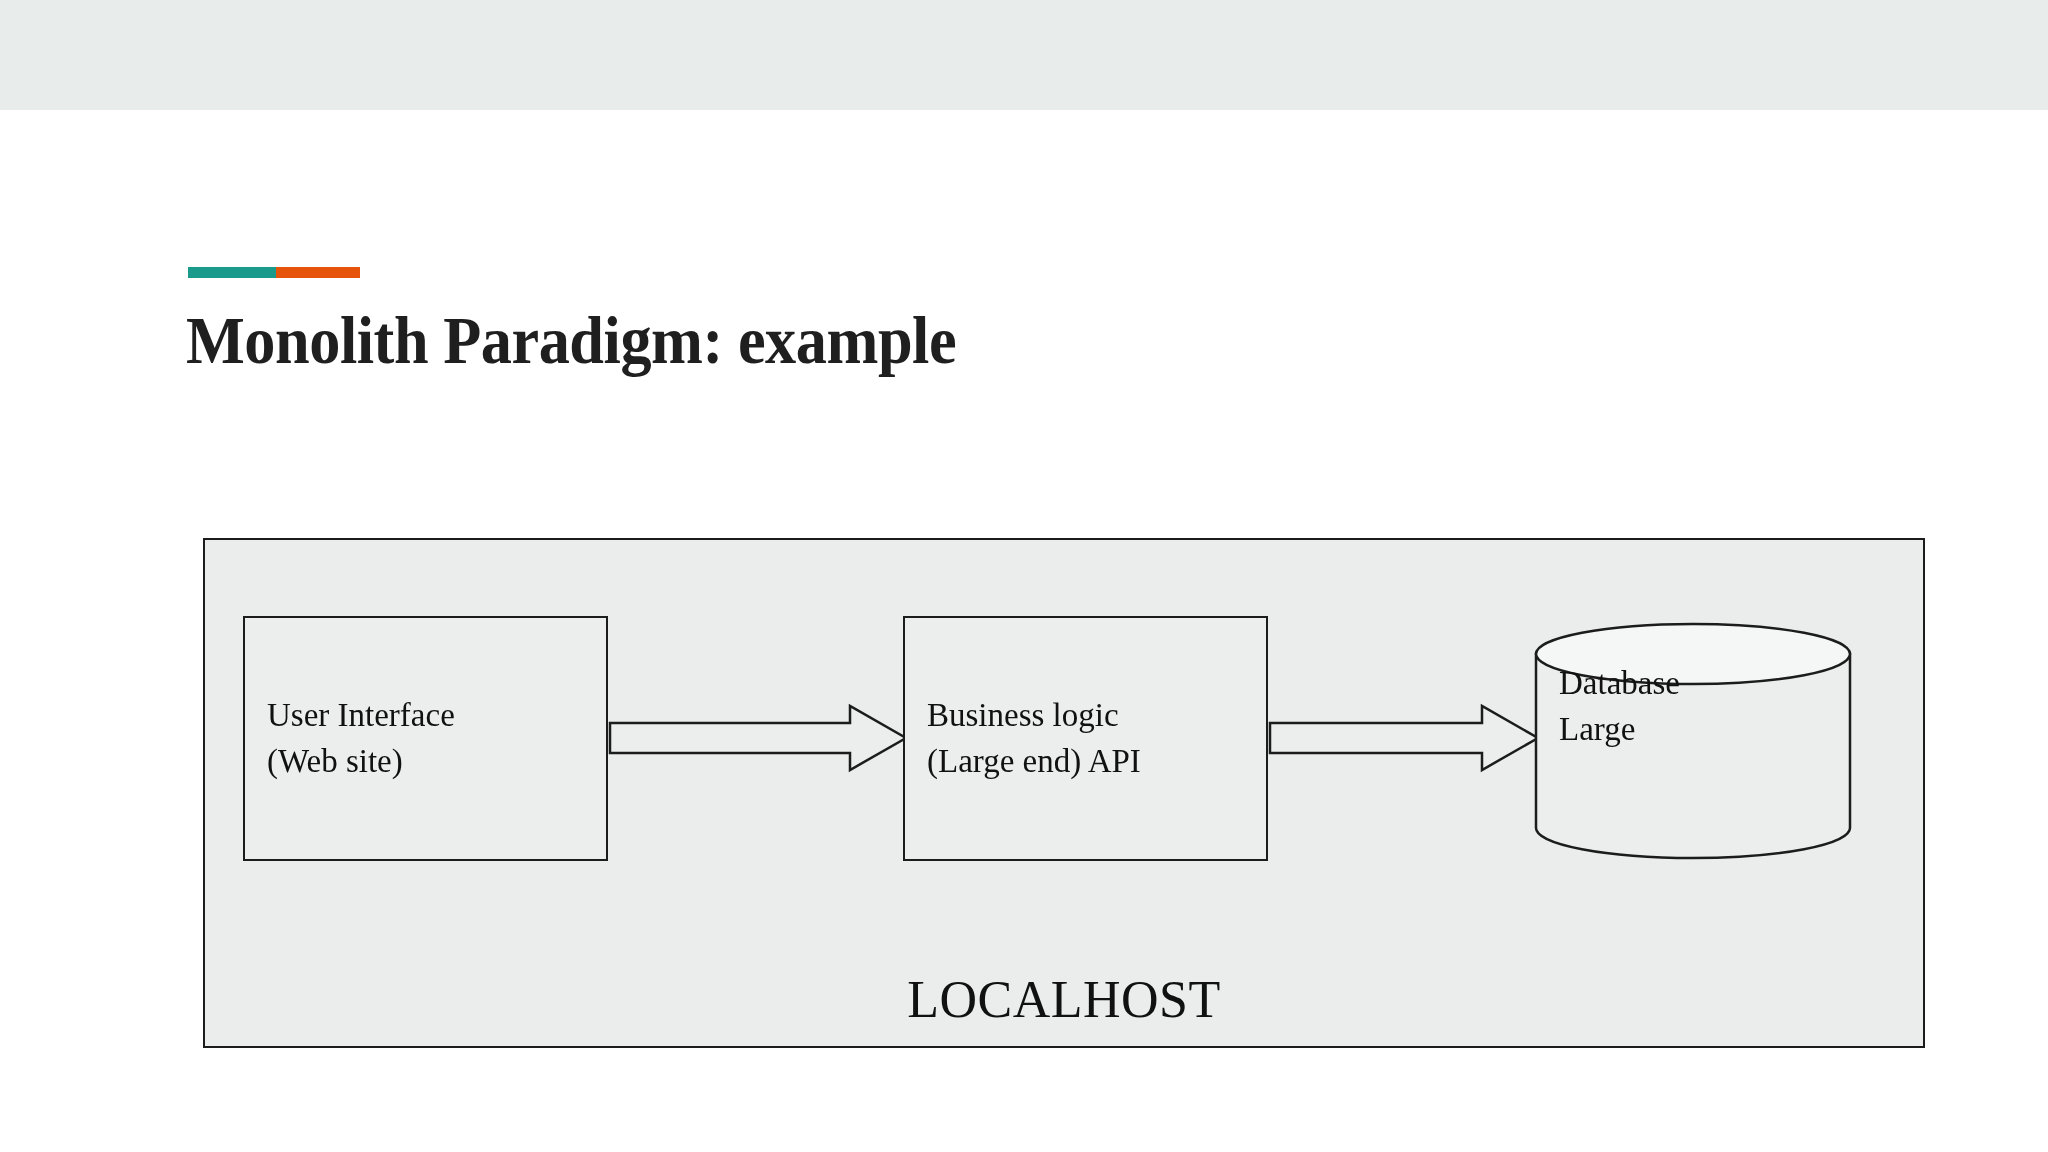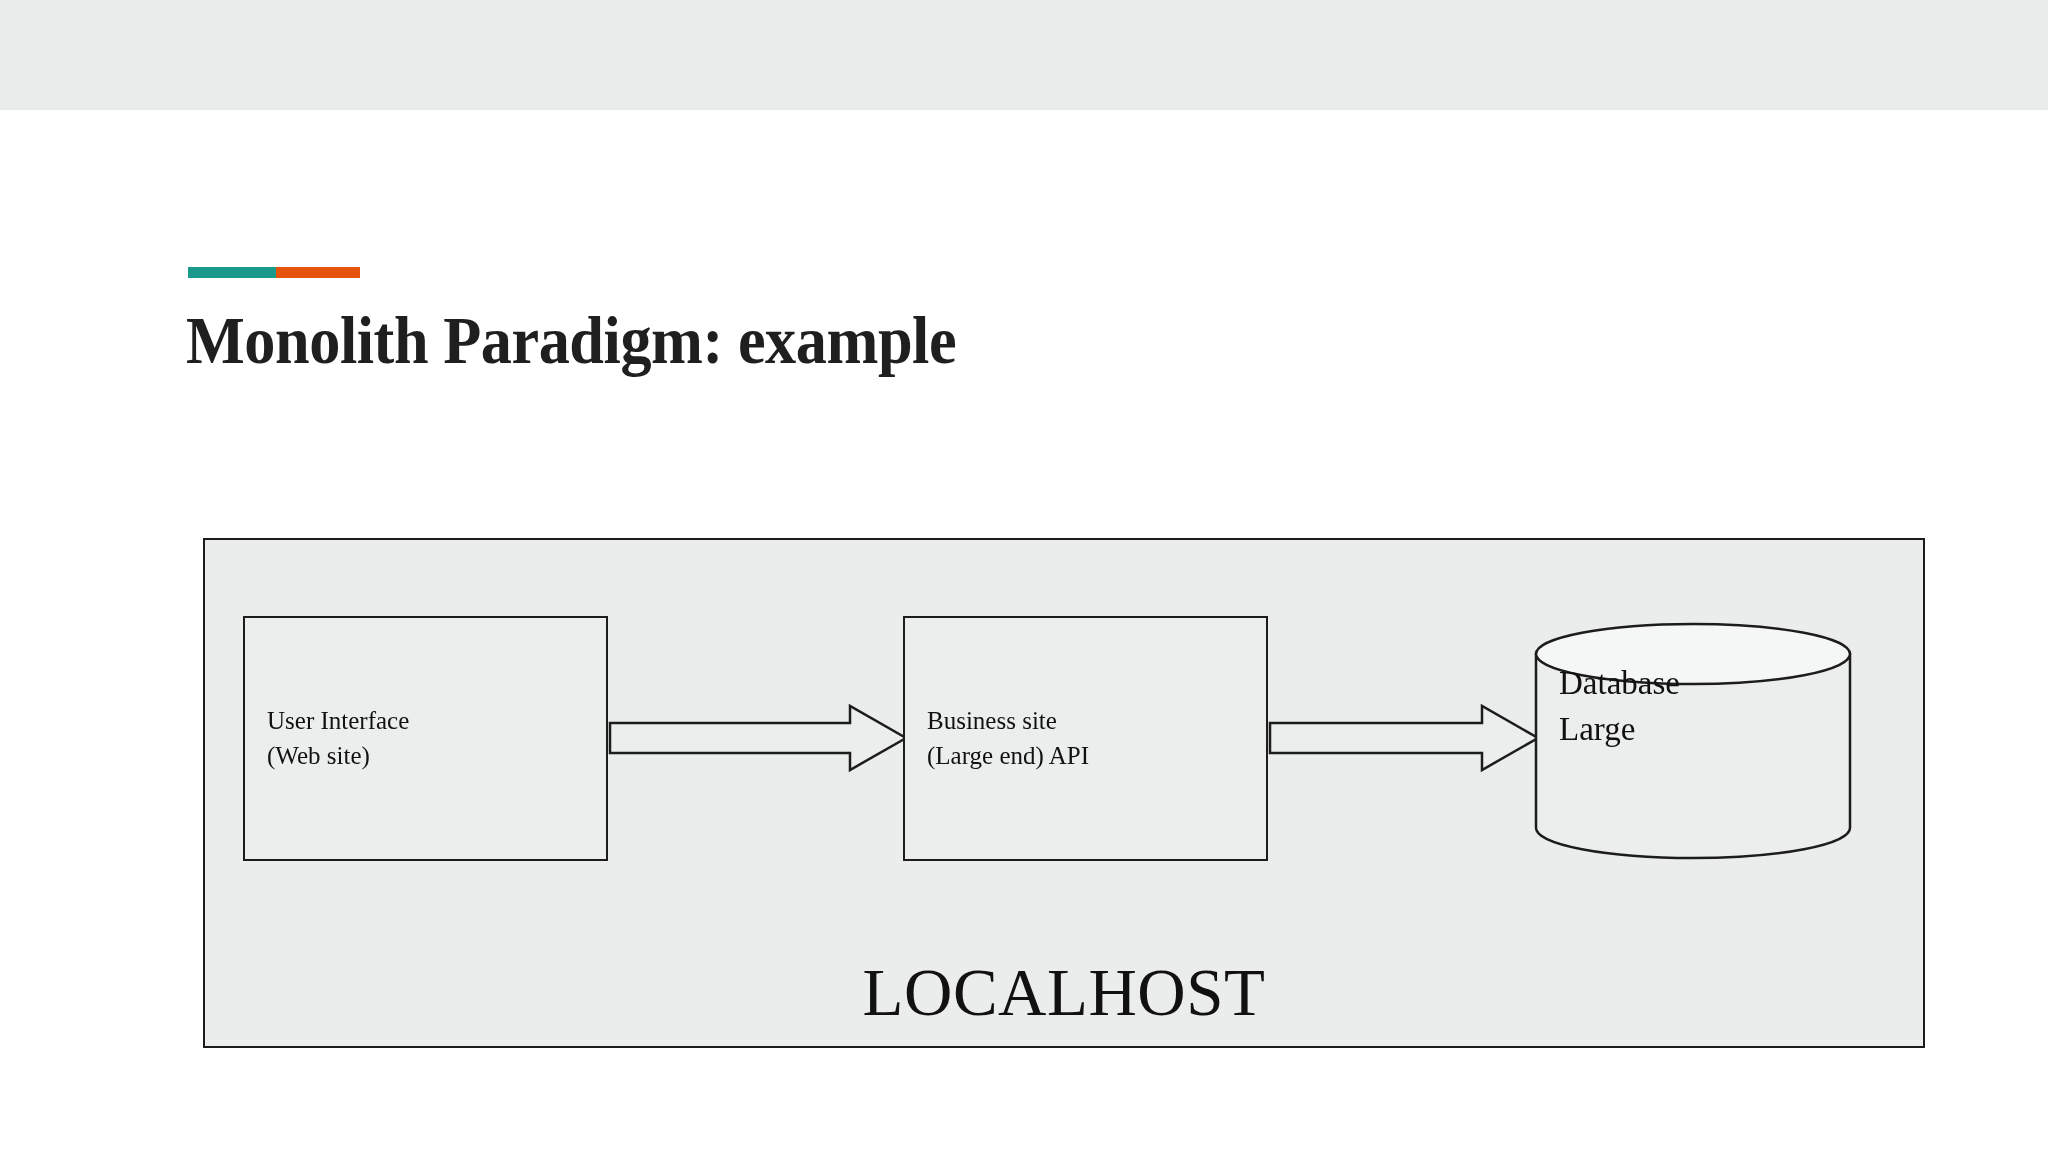--- a/index.html
+++ b/index.html
@@ -79,21 +79,21 @@
     background: #ebeeed;
     border: 2px solid #1c1c1c;
     box-sizing: border-box;
     display: flex;
     flex-direction: column;
     justify-content: center;
     align-items: flex-start;
     padding-left: 22px;
   }
   .node-line {
-    font-size: 25px;
+    font-size: 33px;
     color: #111111;
     line-height: 1.38;
     white-space: nowrap;
   }
 
   #box-ui   { left: 40px;  top: 78px;  width: 365px; height: 245px; }
   #box-api  { left: 700px; top: 78px;  width: 365px; height: 245px; }
 
   
   .block-arrow {
@@ -137,21 +137,21 @@
   }
   .db-label .node-line { font-size: 33px; }
 
   
   .localhost-caption {
     position: absolute;
     left: 0;
     right: 0;
     bottom: 22px;
     text-align: center;
-    font-size: 67px;
+    font-size: 52px;
     font-weight: 400;
     color: #111111;
     letter-spacing: 0.5px;
     line-height: 1;
   }
 </style>
 </head>
 <body>
 
 <div class="slide">
@@ -174,21 +174,21 @@
       <div class="node-line">(Web site)</div>
     </div>
 
     <div class="block-arrow" id="arrow-1">
       <svg width="300" height="70" viewBox="0 0 300 70">
         <path class="arrow-shape" d="M 2 20 L 242 20 L 242 3 L 298 35 L 242 67 L 242 50 L 2 50 Z"></path>
       </svg>
     </div>
 
     <div class="node-box" id="box-api">
-      <div class="node-line">Business site</div>
+      <div class="node-line">Business logic</div>
       <div class="node-line">(Large end) API</div>
     </div>
 
     <div class="block-arrow" id="arrow-2">
       <svg width="272" height="70" viewBox="0 0 272 70">
         <path class="arrow-shape" d="M 2 20 L 214 20 L 214 3 L 270 35 L 214 67 L 214 50 L 2 50 Z"></path>
       </svg>
     </div>
 
     <div class="db-cylinder">

